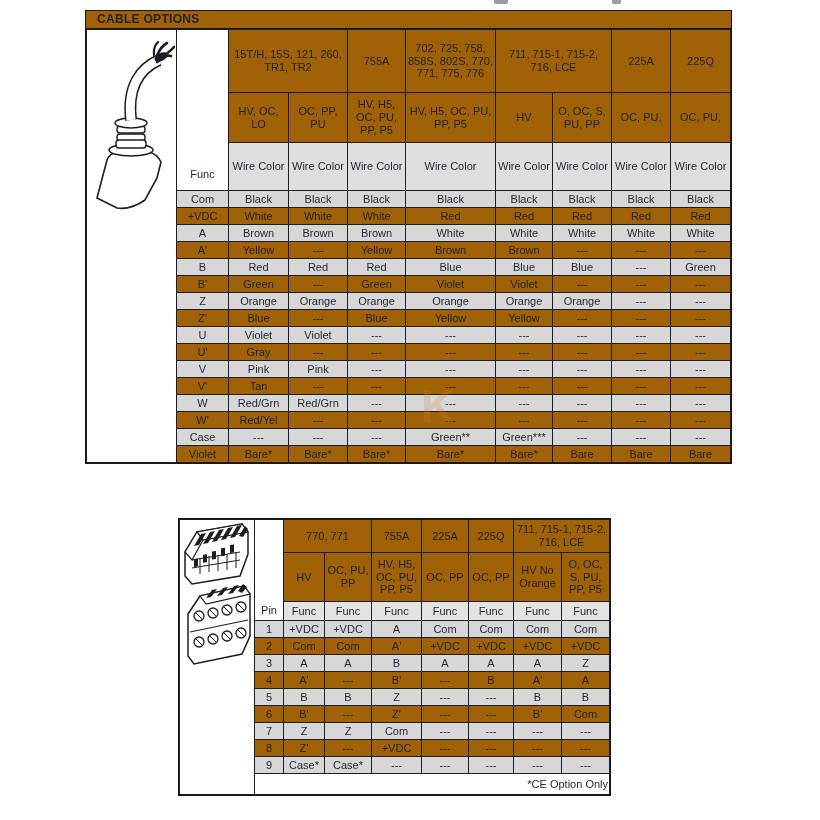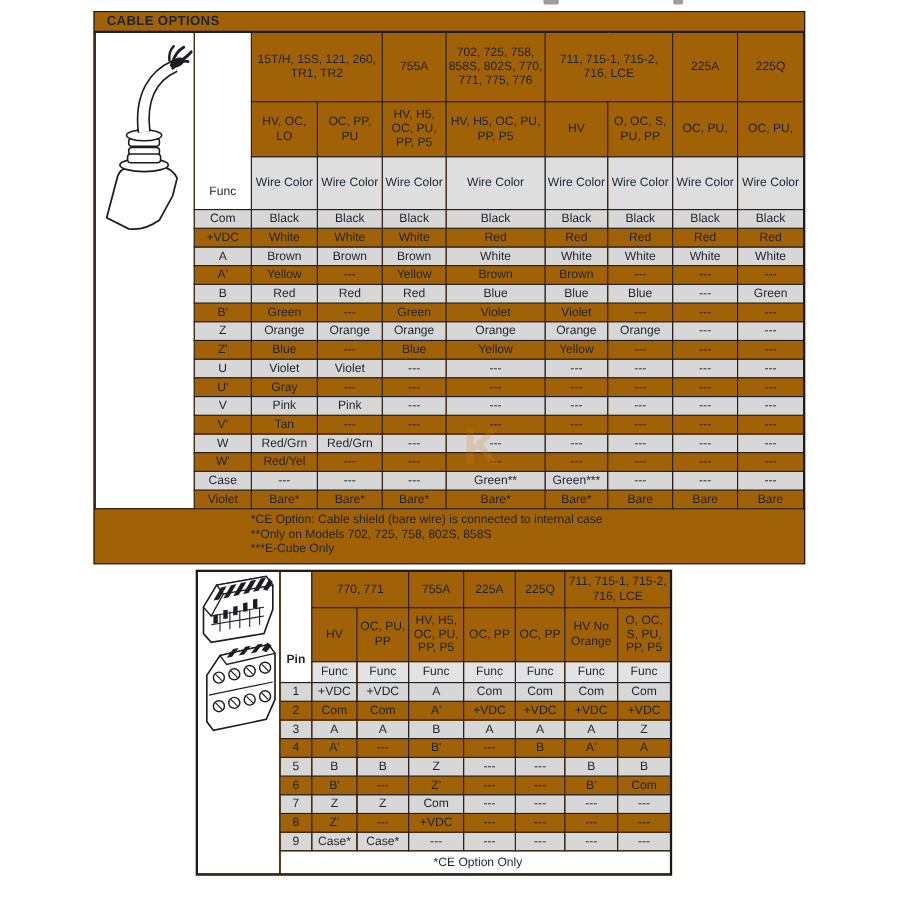--- a/index.html
+++ b/index.html
@@ -53,28 +53,28 @@
   .r-models td { height: 63px; }
   .r-options td { height: 50px; }
   .r-wire td { height: 48px; background: #dedede; }
   .r-funcrow td { height: 19px; background: #e3e3e3; }
   .term-table .r-models td { height: 33px; }
   .term-table .r-options td { height: 49px; }
   tr.data-row td { height: 17px; line-height: 16px; white-space: nowrap; }
   tr.data-row.shaded td { background: #d7d7d7; }
   .illus-cell { vertical-align: top; background: #fff; padding: 0; }
   .func-head, .pin-head { vertical-align: bottom; padding-bottom: 9px; background: #fff; }
-  .pin-head { padding-bottom: 13px; font-weight: bold; }
+  .pin-head { padding-bottom: 3px; }
   .footnotes {
     padding: 3px 4px 5px 142px;
     font-size: 11px; line-height: 13.5px;
     white-space: nowrap;
   }
   .footer-cell {
-    height: 21px; text-align: center; padding-left: 6px; font-size: 11px;
+    height: 21px; text-align: right; padding-left: 6px; font-size: 11px;
     background: #fff;
   }
   .watermark {
     position: absolute; left: 296px; top: 376px; width: 286px; height: 60px;
     display: flex; align-items: center; justify-content: center;
     font-size: 46px; font-weight: 700; letter-spacing: 3px;
     color: rgba(198, 158, 92, 0.16);
     filter: blur(0.7px);
     pointer-events: none; z-index: 5;
   }
@@ -325,25 +325,20 @@
           <td>Bare*</td>
           <td>Bare*</td>
           <td>Bare*</td>
           <td>Bare*</td>
           <td>Bare</td>
           <td>Bare</td>
           <td>Bare</td>
         </tr>
       </tbody>
   </table>
-  <div class="footnotes">
-    <div>*CE Option: Cable shield (bare wire) is connected to internal case</div>
-    <div>**Only on Models 702, 725, 758, 802S, 858S</div>
-    <div>***E-Cube Only</div>
-  </div>
 </section>
 
 <div class="watermark">
   <span class="wm-accent">K</span>
 </div>
 
 <section class="panel term-panel">
   <table class="term-table">
     <colgroup>
       <col style="width:75px">

